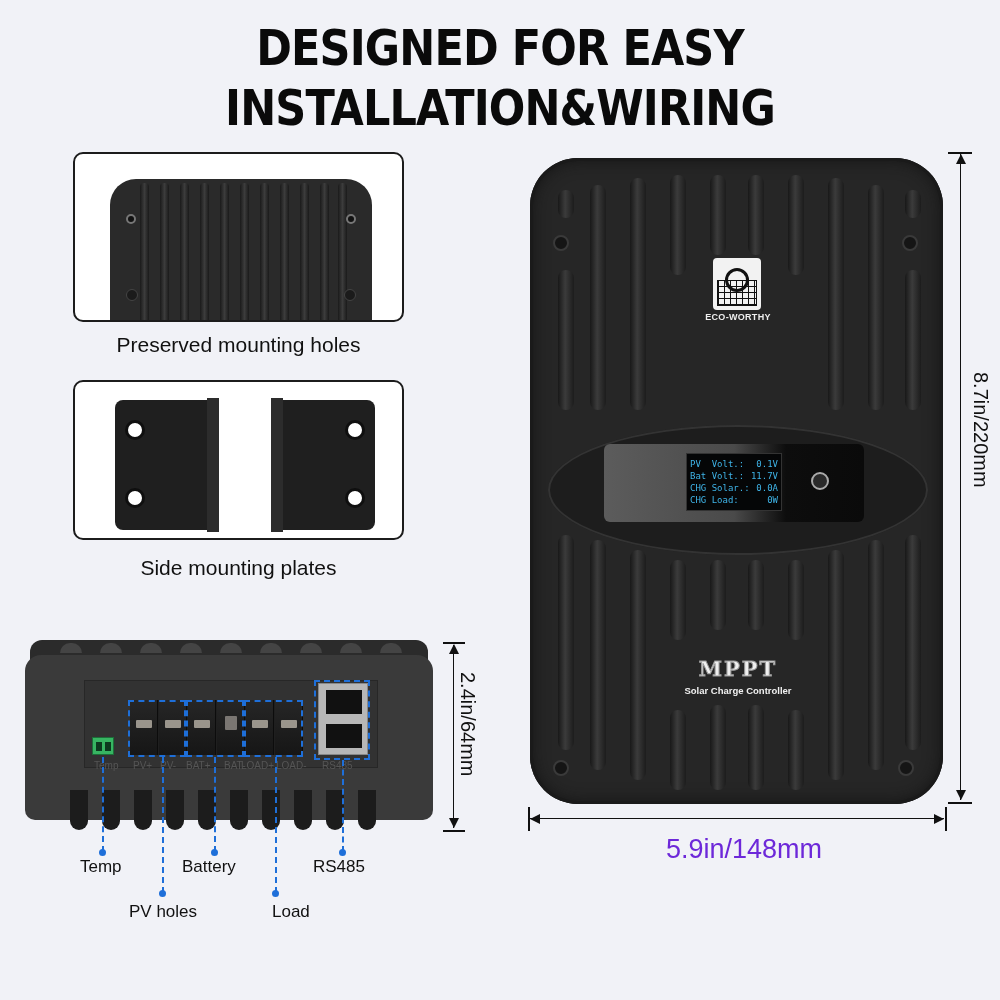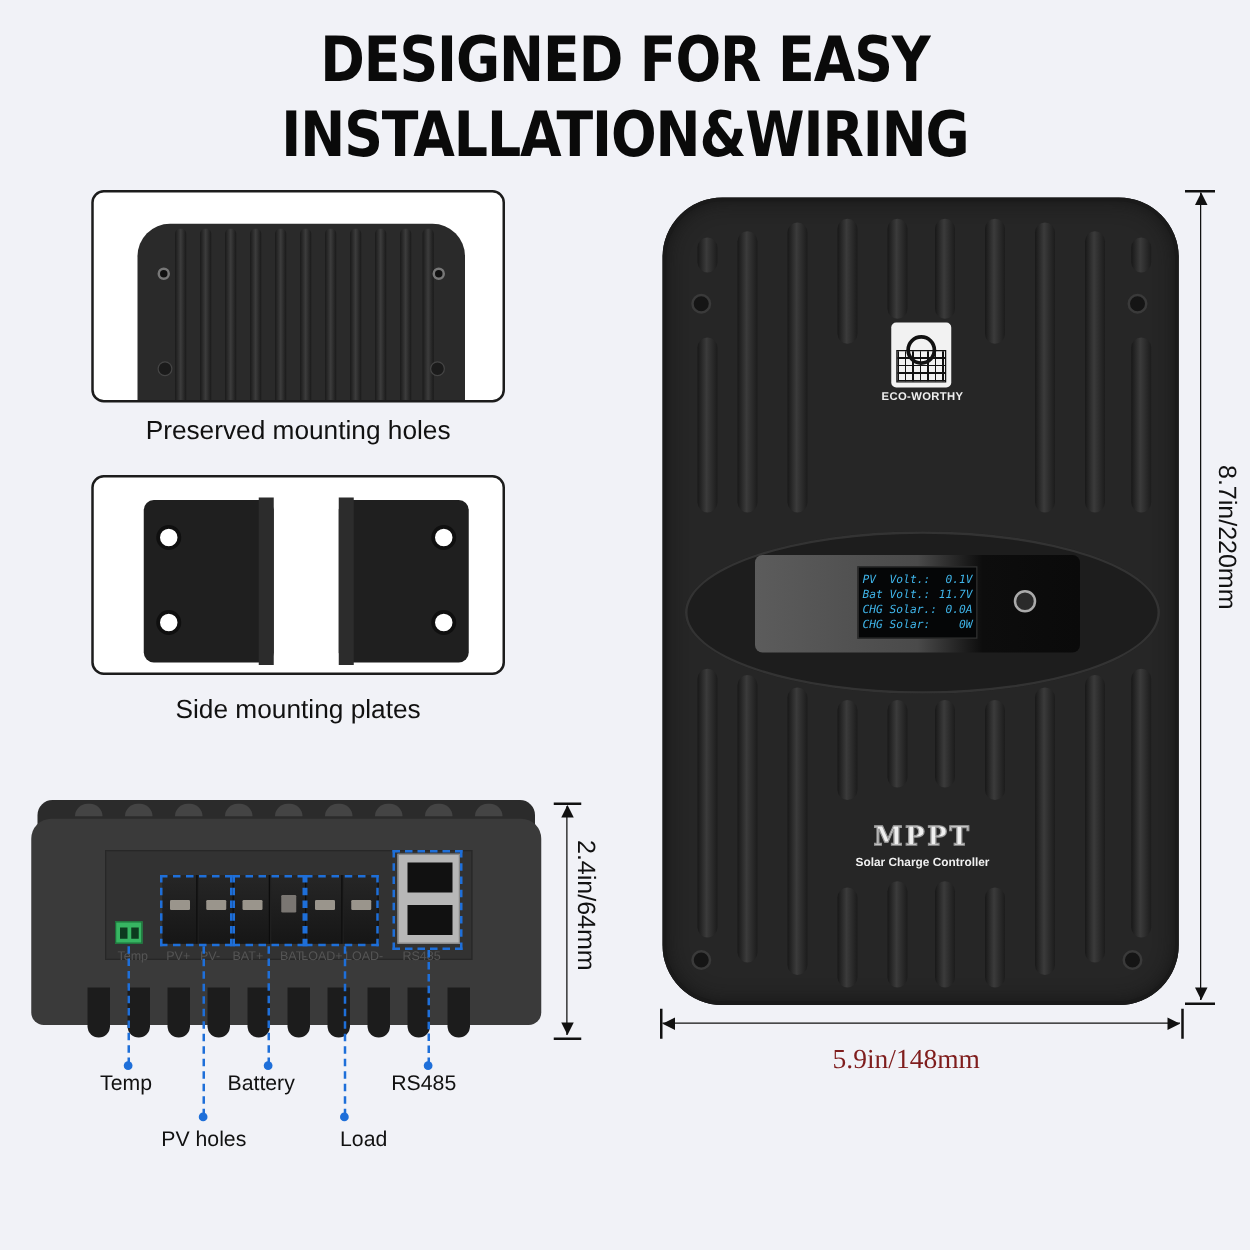--- a/index.html
+++ b/index.html
@@ -104,21 +104,21 @@
   .tick-h { position: absolute; height: 0; border-top: 2px solid #111; }
   .tick-v { position: absolute; width: 0; border-left: 2px solid #111; }
   .arrow-up { position: absolute; width: 0; height: 0; border-left: 5px solid transparent; border-right: 5px solid transparent; border-bottom: 10px solid #111; }
   .arrow-down { position: absolute; width: 0; height: 0; border-left: 5px solid transparent; border-right: 5px solid transparent; border-top: 10px solid #111; }
   .arrow-left { position: absolute; width: 0; height: 0; border-top: 5px solid transparent; border-bottom: 5px solid transparent; border-right: 10px solid #111; }
   .arrow-right { position: absolute; width: 0; height: 0; border-top: 5px solid transparent; border-bottom: 5px solid transparent; border-left: 10px solid #111; }
   .dim-text-v {
     position: absolute; font-size: 20px; color: #111; white-space: nowrap;
     transform: rotate(90deg); transform-origin: left top;
   }
-  .dim-text-h { position: absolute; font-size: 22px; color: #7f1d1d; font-family: Liberation Serif, serif; }
+  .dim-text-h { position: absolute; font-size: 27px; color: #6d28d9; }
 
   
   .ctrl {
     position: absolute; left: 530px; top: 158px; width: 413px; height: 646px;
     background: #262626; border-radius: 48px;
     box-shadow: inset 0 0 0 3px #1a1a1a, inset 0 0 18px #111;
   }
   .rib {
     position: absolute; width: 16px; border-radius: 8px;
     background: linear-gradient(90deg,#181818,#3b3b3b 45%,#1c1c1c);
@@ -148,21 +148,21 @@
   }
   .led { position: absolute; left: 124px; width: 14px; height: 4px; background: #9a9a9a; }
   .led.on { background: #39b8e6; }
   .led-icon { position: absolute; left: 143px; font-size: 10px; color: #ddd; line-height: 10px; }
   .lcd {
     position: absolute; left: 686px; top: 453px; width: 96px; height: 58px;
     background: #050607; border: 1px solid #333;
     font-family: "DejaVu Sans Mono", monospace; font-size: 9px; line-height: 12px;
     color: #3fb4e8; padding: 4px 3px;
   }
-  .lcd-row { display: flex; justify-content: space-between; white-space: pre; font-style: italic; }
+  .lcd-row { display: flex; justify-content: space-between; white-space: pre; }
   .power-btn {
     position: absolute; left: 811px; top: 472px; width: 18px; height: 18px; border-radius: 50%;
     background: #2a2a2a; border: 2px solid #aaa;
   }
   .mppt {
     position: absolute; left: 686px; top: 656px; width: 104px; text-align: center;
     font-family: "DejaVu Serif", serif; font-weight: bold; font-size: 21px; letter-spacing: 2px;
     color: #f0f0f0; -webkit-text-stroke: 1px #999;
   }
   .subtitle { position: absolute; left: 670px; top: 685px; width: 136px; text-align: center; font-size: 9.5px; font-weight: bold; color: #f0f0f0; }
@@ -344,21 +344,21 @@
   <div class="led" style="top:36px"></div>
   <div class="led" style="top:55px"></div>
   <div class="led-icon" style="top:13px">▭</div>
   <div class="led-icon" style="top:33px">♁</div>
   <div class="led-icon" style="top:52px">⚠</div>
 </div>
 <div class="lcd">
   <div class="lcd-row"><span>PV  Volt.:</span><span>0.1V</span></div>
   <div class="lcd-row"><span>Bat Volt.:</span><span>11.7V</span></div>
   <div class="lcd-row"><span>CHG Solar.:</span><span>0.0A</span></div>
-  <div class="lcd-row"><span>CHG Solar:</span><span>0W</span></div>
+  <div class="lcd-row"><span>CHG Load:</span><span>0W</span></div>
 </div>
 <div class="power-btn"></div>
 
 <div class="mppt">MPPT</div>
 <div class="subtitle">Solar Charge Controller</div>
 
 <div class="tick-h" style="left:948px;top:152px;width:24px"></div>
 <div class="tick-h" style="left:948px;top:802px;width:24px"></div>
 <div class="dim-v" style="left:960px;top:154px;height:646px"></div>
 <div class="arrow-up" style="left:956px;top:154px"></div>

